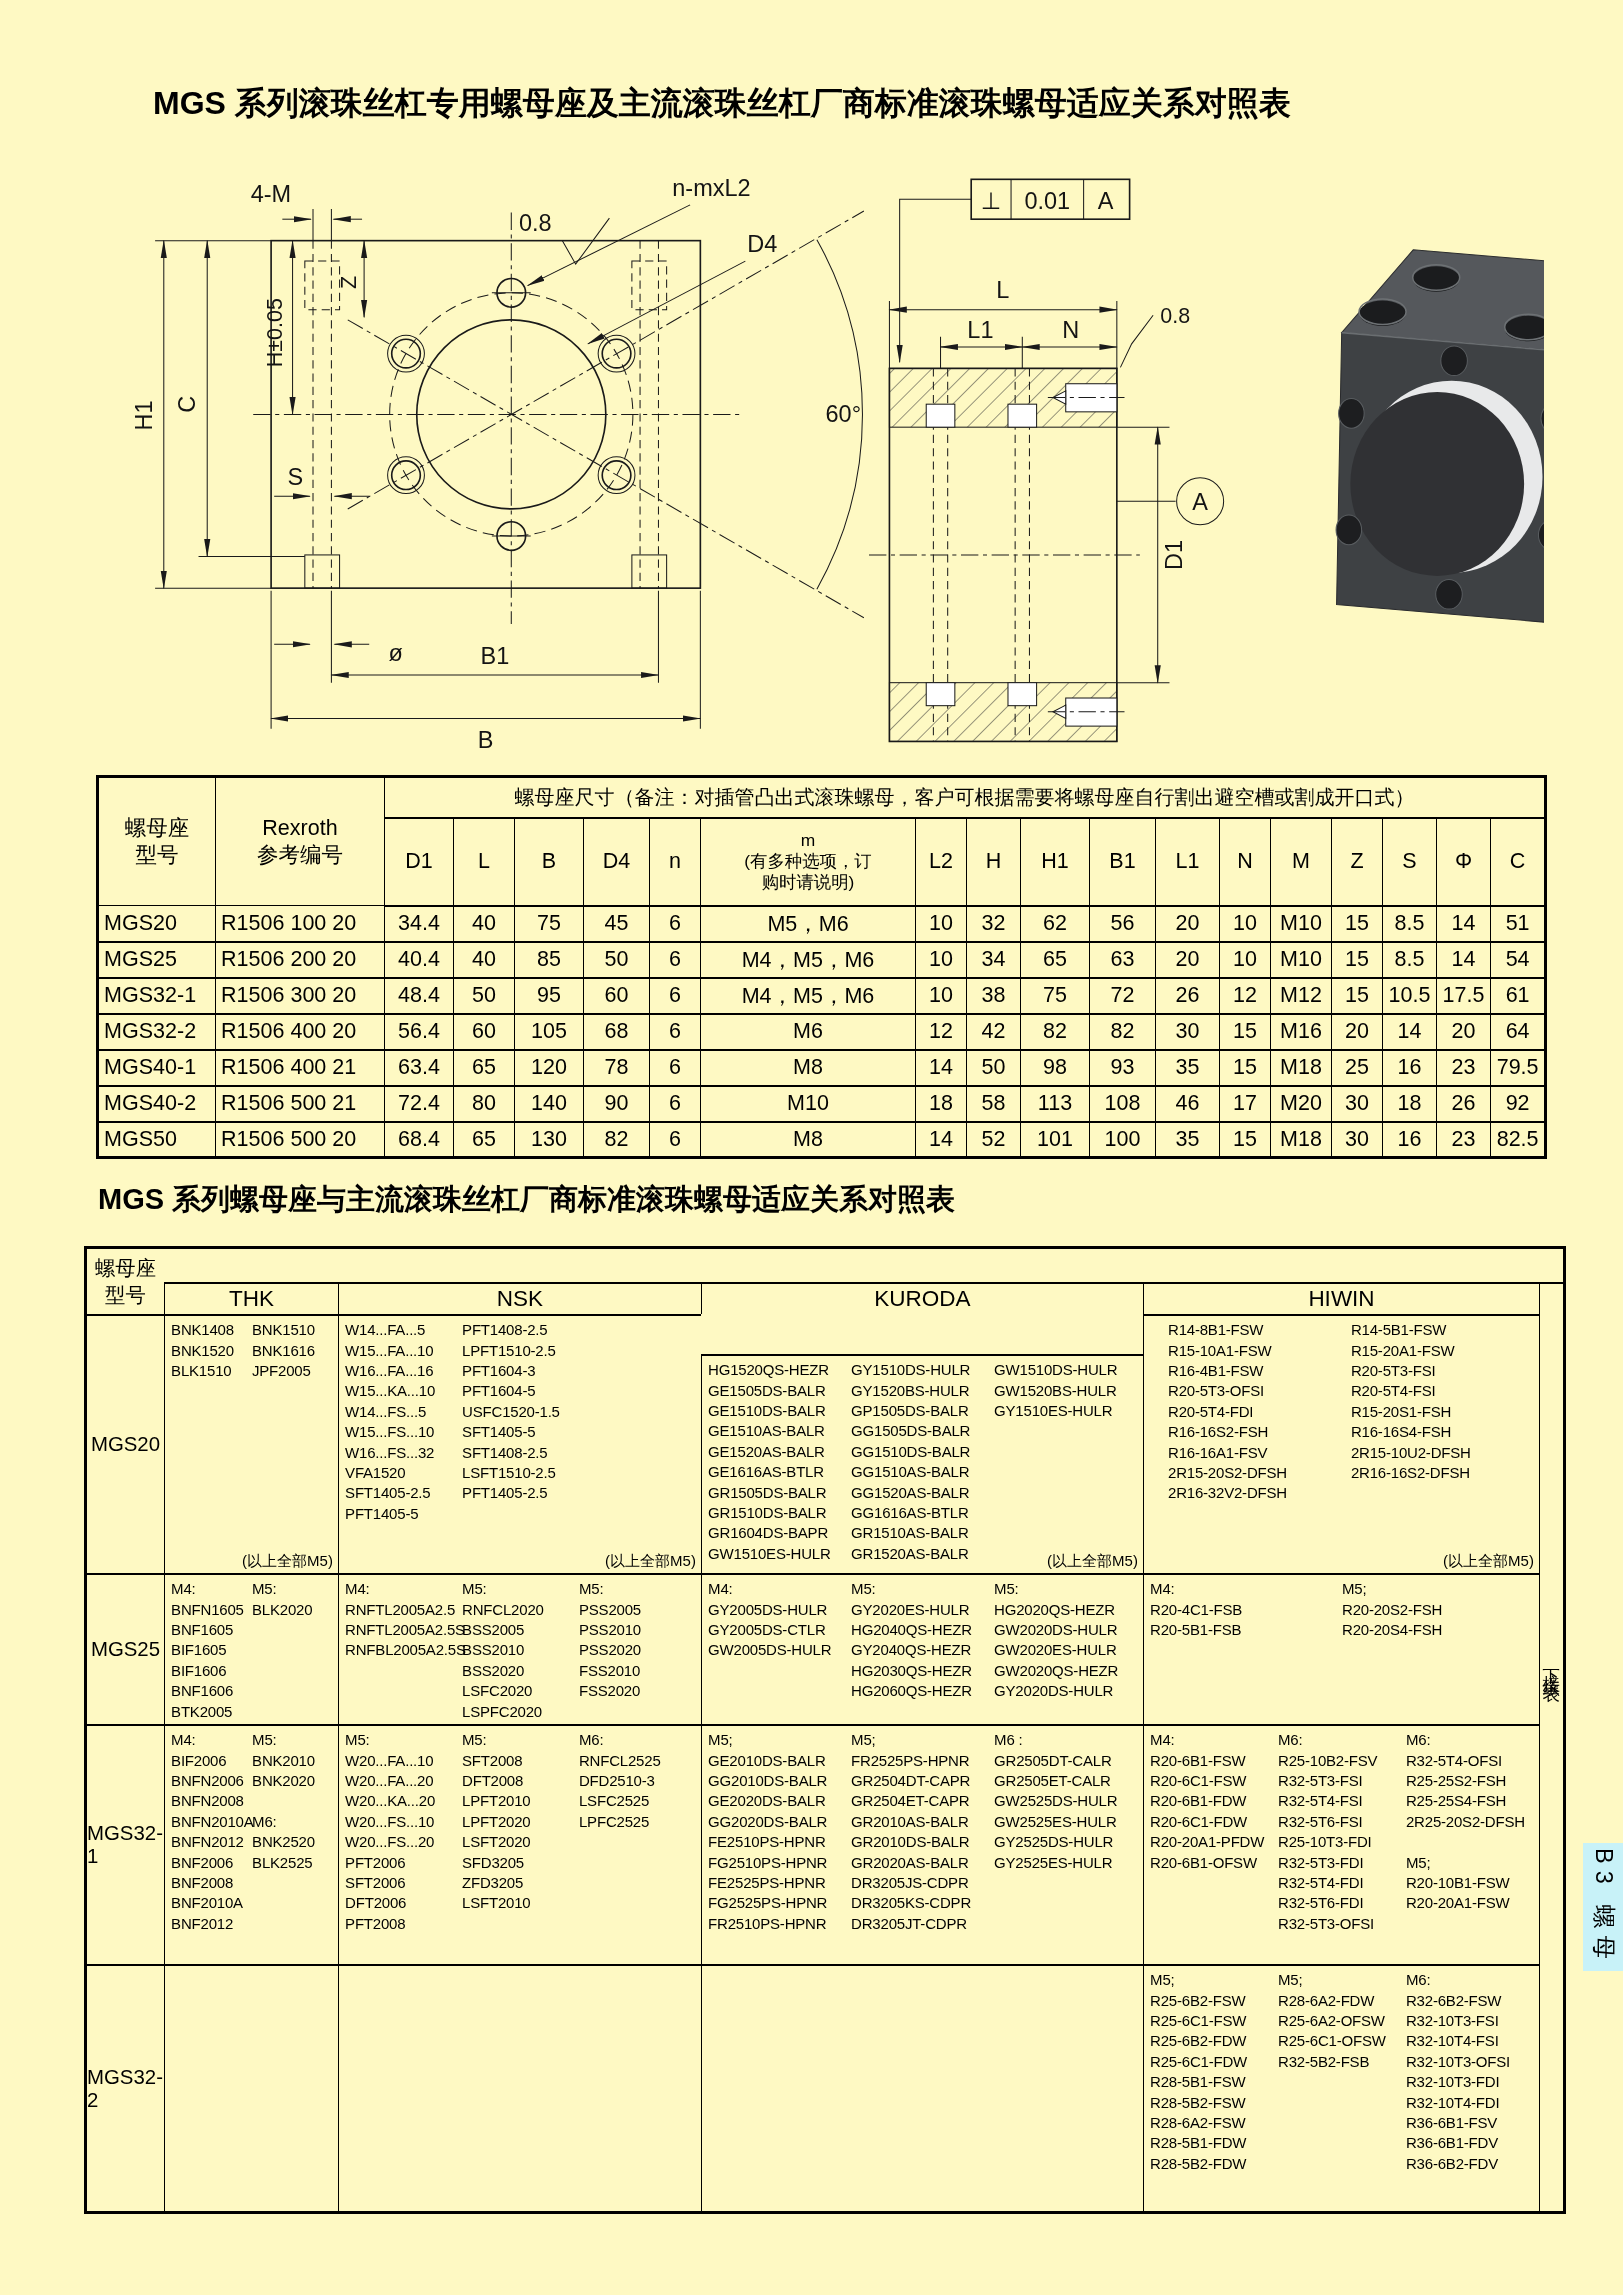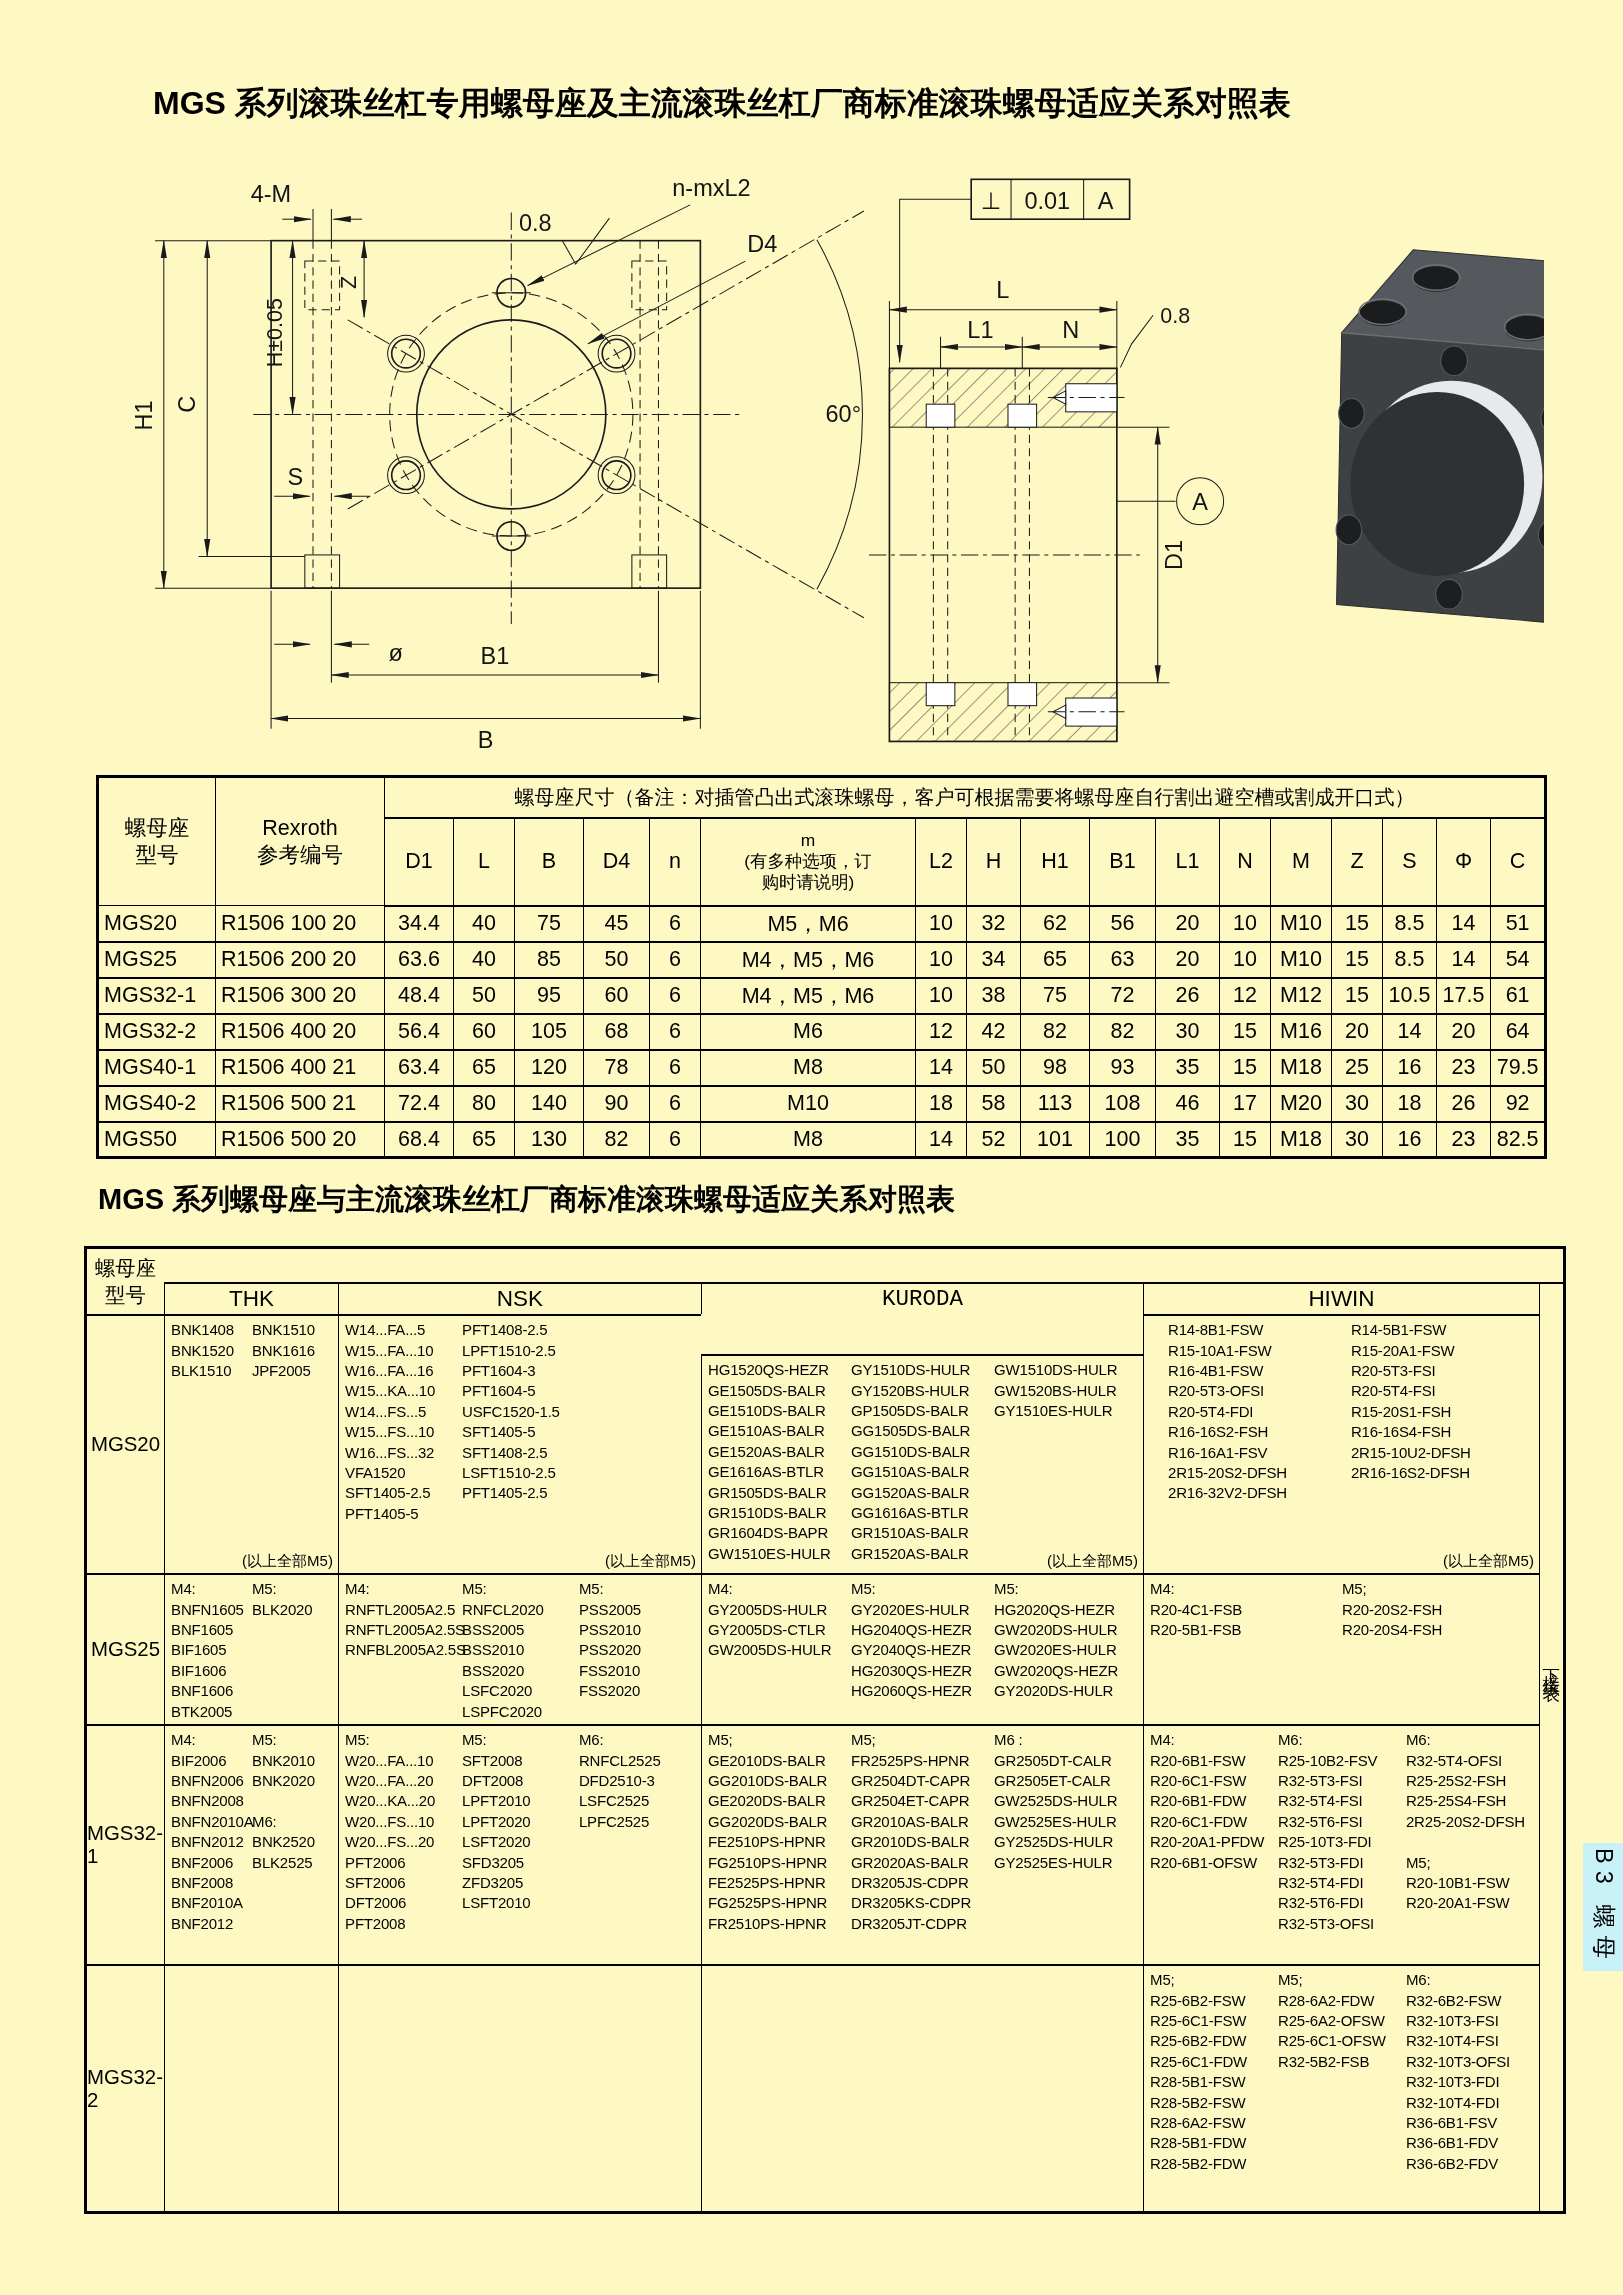--- a/index.html
+++ b/index.html
@@ -302,21 +302,21 @@
           <td>10</td>
           <td>M10</td>
           <td>15</td>
           <td>8.5</td>
           <td>14</td>
           <td>51</td>
         </tr>
         <tr>
           <td class="model-cell">MGS25</td>
           <td class="rex-cell">R1506 200 20</td>
-          <td>63.6</td>
+          <td>40.4</td>
           <td>40</td>
           <td>85</td>
           <td>50</td>
           <td>6</td>
           <td>M4，M5，M6</td>
           <td>10</td>
           <td>34</td>
           <td>65</td>
           <td>63</td>
           <td>20</td>
@@ -435,21 +435,21 @@
       </tbody>
     </table>
 
   <div class="title2">MGS 系列螺母座与主流滚珠丝杠厂商标准滚珠螺母适应关系对照表</div>
 
   <div id="compat-table">
       <div class="model-hdr c1 r1" style="grid-area: 1 / 1 / span 2 / span 1;">螺母座
 型号</div>
       <div class="vhdr" style="grid-area: 2 / 2 / span 1 / span 1;">THK</div>
       <div class="vhdr" style="grid-area: 2 / 3 / span 1 / span 1;">NSK</div>
-      <div class="vhdr" style="grid-area: 2 / 4 / span 1 / span 1; font-family: Liberation Mono, monospace;">KURODA</div>
+      <div class="vhdr" style="grid-area: 2 / 4 / span 1 / span 1;">KURODA</div>
       <div class="vhdr" style="grid-area: 2 / 5 / span 1 / span 1;">HIWIN</div>
       <div class="contcol" style="grid-area: 2 / 6 / span 5 / span 1;">
         <div class="cont-label">下接续表</div>
       </div>
       <div class="mcell body c1" style="grid-area: 3 / 1 / span 1 / span 1;">MGS20</div>
       <div class="vcell body" style="grid-area: 3 / 2 / span 1 / span 1;">
         <div class="cols">
           <div class="col" style="width: 81px;">
             <div class="line">BNK1408</div>
             <div class="line">BNK1520</div>

